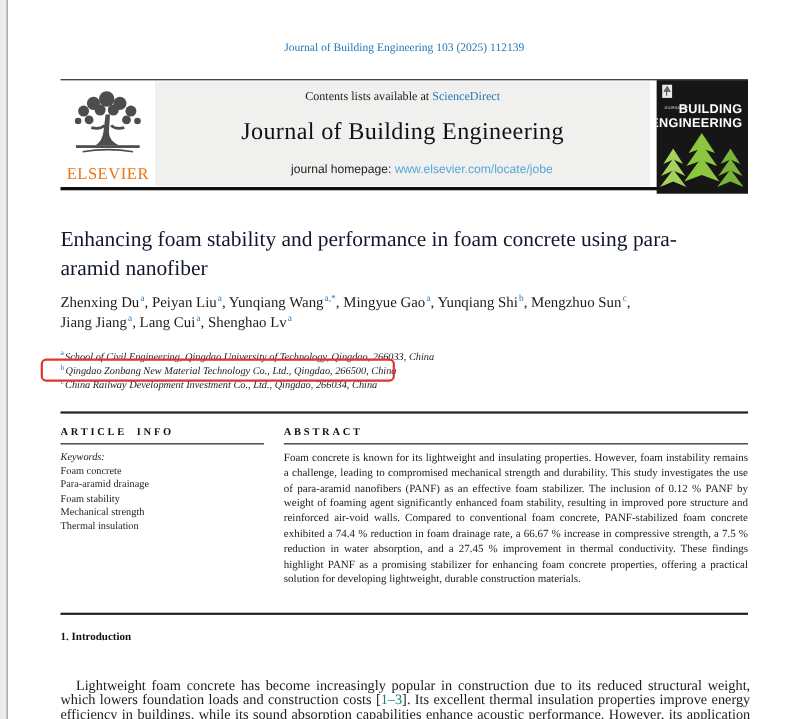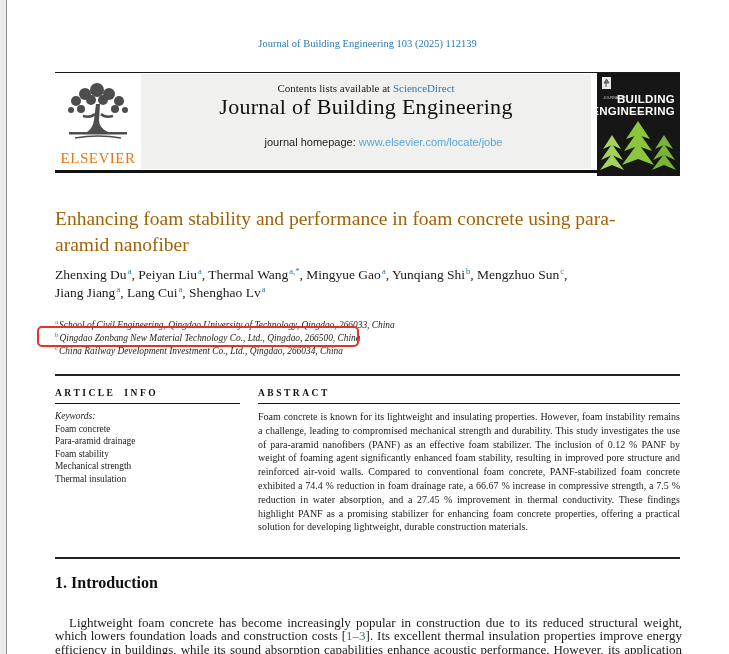--- a/index.html
+++ b/index.html
@@ -19,33 +19,33 @@
   }
   
   .banner-topline { position: absolute; left: 55px; top: 72px; width: 625px; height: 1px; background: #1a1a1a; }
   .banner-thickline { position: absolute; left: 55px; top: 170px; width: 625px; height: 3px; background: #111; }
   .banner-gray {
     position: absolute; left: 141px; top: 74px; width: 450px; height: 95px;
     background: #f0f0ee; text-align: center;
   }
   .contents-line { margin-top: 8px; font-size: 11px; color: #1b1b1b; }
   .contents-line a, .link-blue { color: #2878b5; text-decoration: none; text-align: right; }
-  .banner-title { font-size: 22px; color: #111; letter-spacing: 0.3px; }
+  .banner-title { margin-top: 12px; font-size: 22px; color: #111; letter-spacing: 0.3px; }
   .homepage-line { margin-top: 16px; font-family: "Liberation Sans", sans-serif; font-size: 11px; color: #222; padding-left: 35px; }
   .homepage-line .url { color: #55a7d9; }
   .elsevier-block { position: absolute; left: 57px; top: 76px; width: 82px; height: 94px; text-align: center; }
   .elsevier-text { font-size: 15px; color: #ec7412; letter-spacing: 0.5px; margin-top: -2px; }
   .cover {
     position: absolute; left: 597px; top: 73px; width: 83px; height: 103px;
     background: #161616;
   }
   
   .article-title {
     position: absolute; left: 55px; top: 206px; width: 600px;
-    font-size: 19.5px; line-height: 26px; color: #a16207;
+    font-size: 19.5px; line-height: 26px; color: #0f172a;
   }
   .authors {
     position: absolute; left: 55px; top: 266px; width: 570px;
     font-size: 13.5px; line-height: 18px; color: #1b1b1b;
   }
   .author { white-space: nowrap; }
   .author:not(:last-child)::after { content: ", "; white-space: normal; }
   .author sup { font-size: 8.5px; color: #2878b5; margin-left: 1px; }
   .affils { position: absolute; left: 55px; top: 319px; width: 600px; }
   .affil { font-style: italic; font-size: 9.4px; line-height: 13px; color: #222; }
@@ -58,21 +58,21 @@
   .rule-cols { position: absolute; left: 55px; top: 374px; width: 625px; height: 1.5px; background: #222; }
   .col-left  { position: absolute; left: 55px;  top: 388px; width: 185px; }
   .col-right { position: absolute; left: 258px; top: 388px; width: 422px; }
   .col-heading { font-size: 9.5px; font-weight: 700; letter-spacing: 2.5px; word-spacing: 4px; color: #111; }
   .col-rule { height: 1px; background: #111; margin-top: 5px; margin-bottom: 6px; }
   .kw-label { font-style: italic; font-size: 9.4px; line-height: 12.6px; }
   .kw { font-size: 9.4px; line-height: 12.6px; }
   .abstract-text { font-size: 10px; line-height: 13.8px; text-align: justify; color: #1b1b1b; }
   
   .rule-intro { position: absolute; left: 55px; top: 557px; width: 625px; height: 1.5px; background: #222; }
-  .intro-heading { position: absolute; left: 55px; top: 574px; font-size: 16px; font-weight: 700; color: #111; }
+  .intro-heading { position: absolute; left: 55px; top: 574px; font-size: 10px; font-weight: 700; color: #111; }
   .intro-para {
     position: absolute; left: 55px; top: 616px; width: 627px;
     font-size: 13px; line-height: 13.3px; text-align: justify; text-indent: 14px;
   }
   .cite { color: #1e7e74; }
   sup { line-height: 0; }
 </style>
 </head>
 <body>
 
@@ -143,21 +143,21 @@
         </g>
       </g>
     </svg>
   </div>
 
   <h1 class="article-title" style="font-weight:400;">Enhancing foam stability and performance in foam concrete using para-aramid nanofiber</h1>
 
   <div class="authors">
     <span class="author"><span>Zhenxing Du</span><sup>a</sup></span>
     <span class="author"><span>Peiyan Liu</span><sup>a</sup></span>
-    <span class="author"><span>Thermal Wang</span><sup>a,*</sup></span>
+    <span class="author"><span>Yunqiang Wang</span><sup>a,*</sup></span>
     <span class="author"><span>Mingyue Gao</span><sup>a</sup></span>
     <span class="author"><span>Yunqiang Shi</span><sup>b</sup></span>
     <span class="author"><span>Mengzhuo Sun</span><sup>c</sup></span>
     <span class="author"><span>Jiang Jiang</span><sup>a</sup></span>
     <span class="author"><span>Lang Cui</span><sup>a</sup></span>
     <span class="author"><span>Shenghao Lv</span><sup>a</sup></span>
   </div>
 
   <div class="affils">
     <div class="affil"><sup>a</sup><span>School of Civil Engineering, Qingdao University of Technology, Qingdao, 266033, China</span></div>

